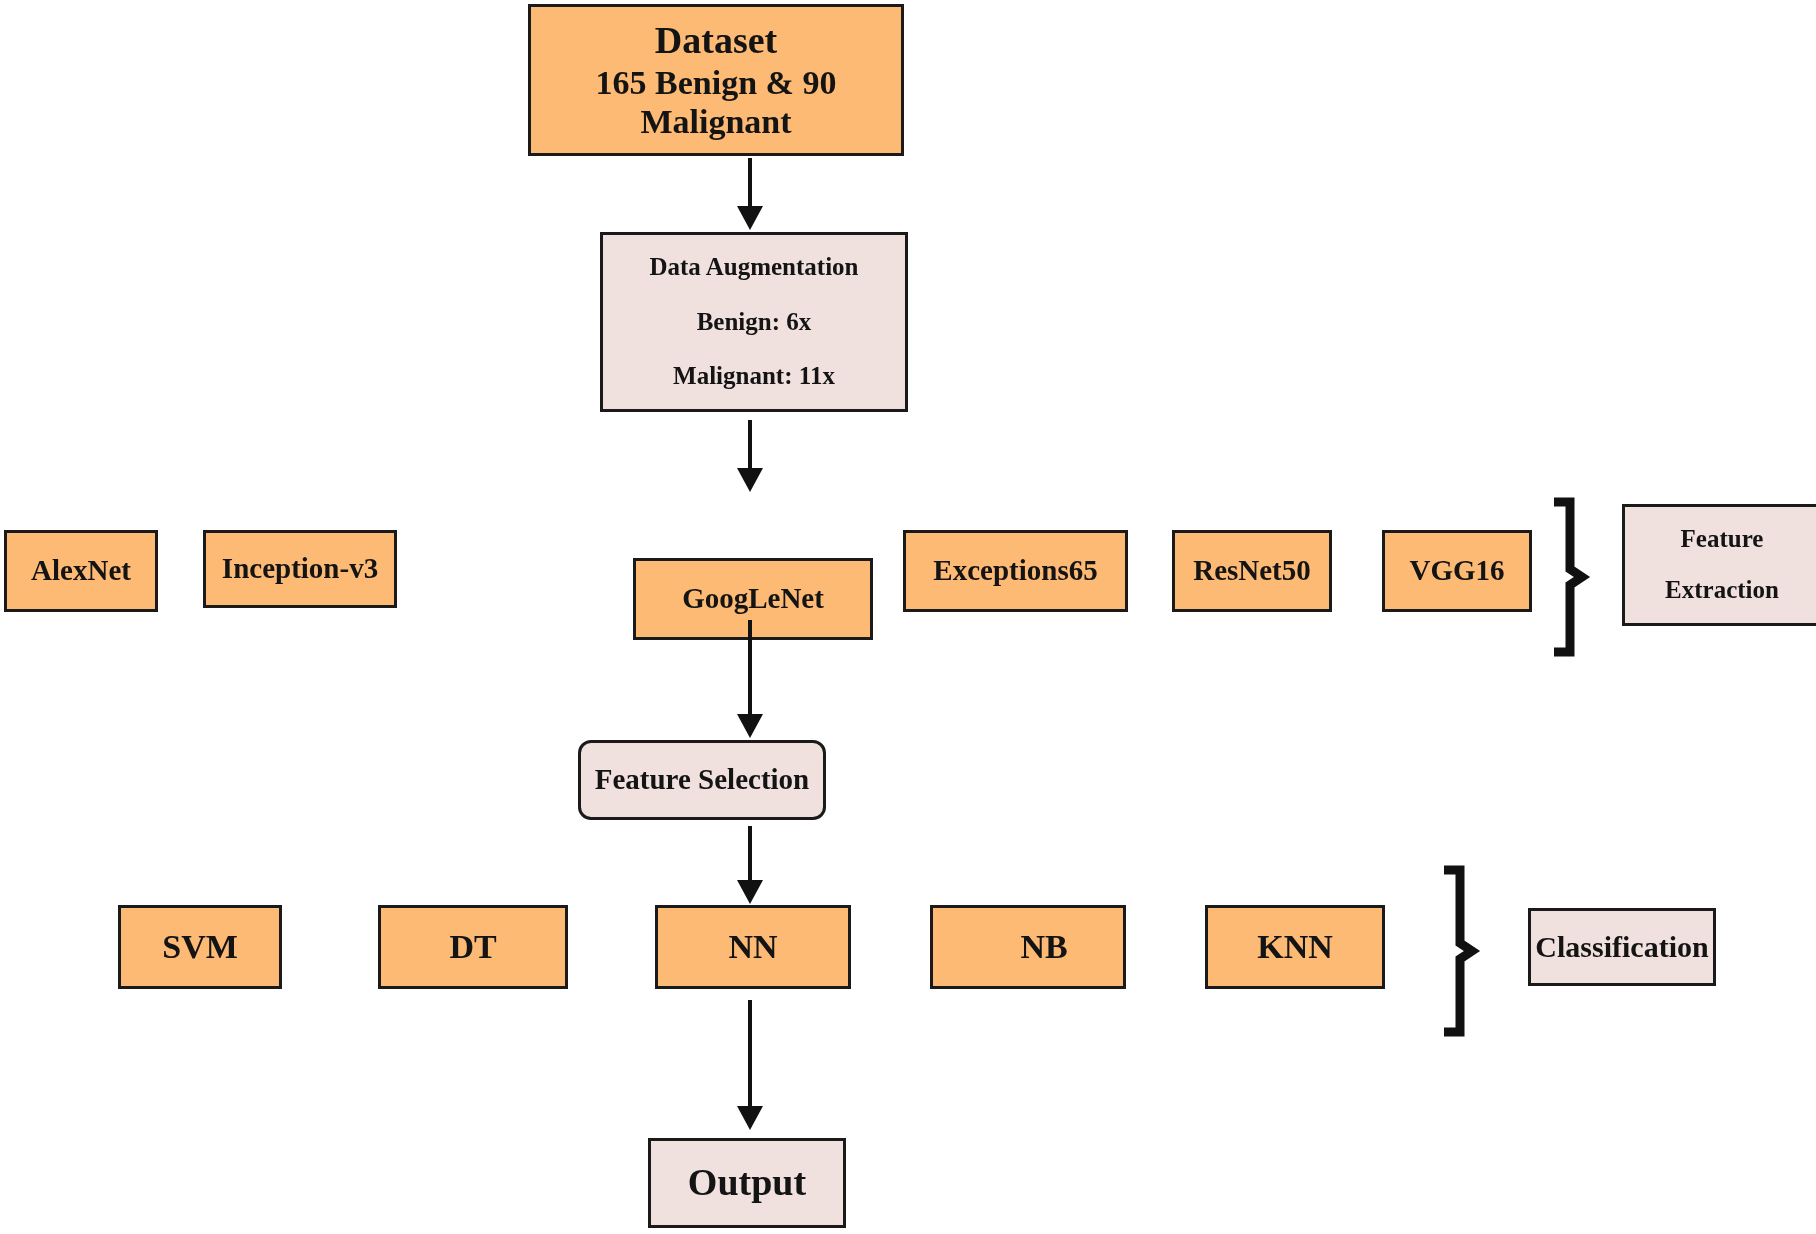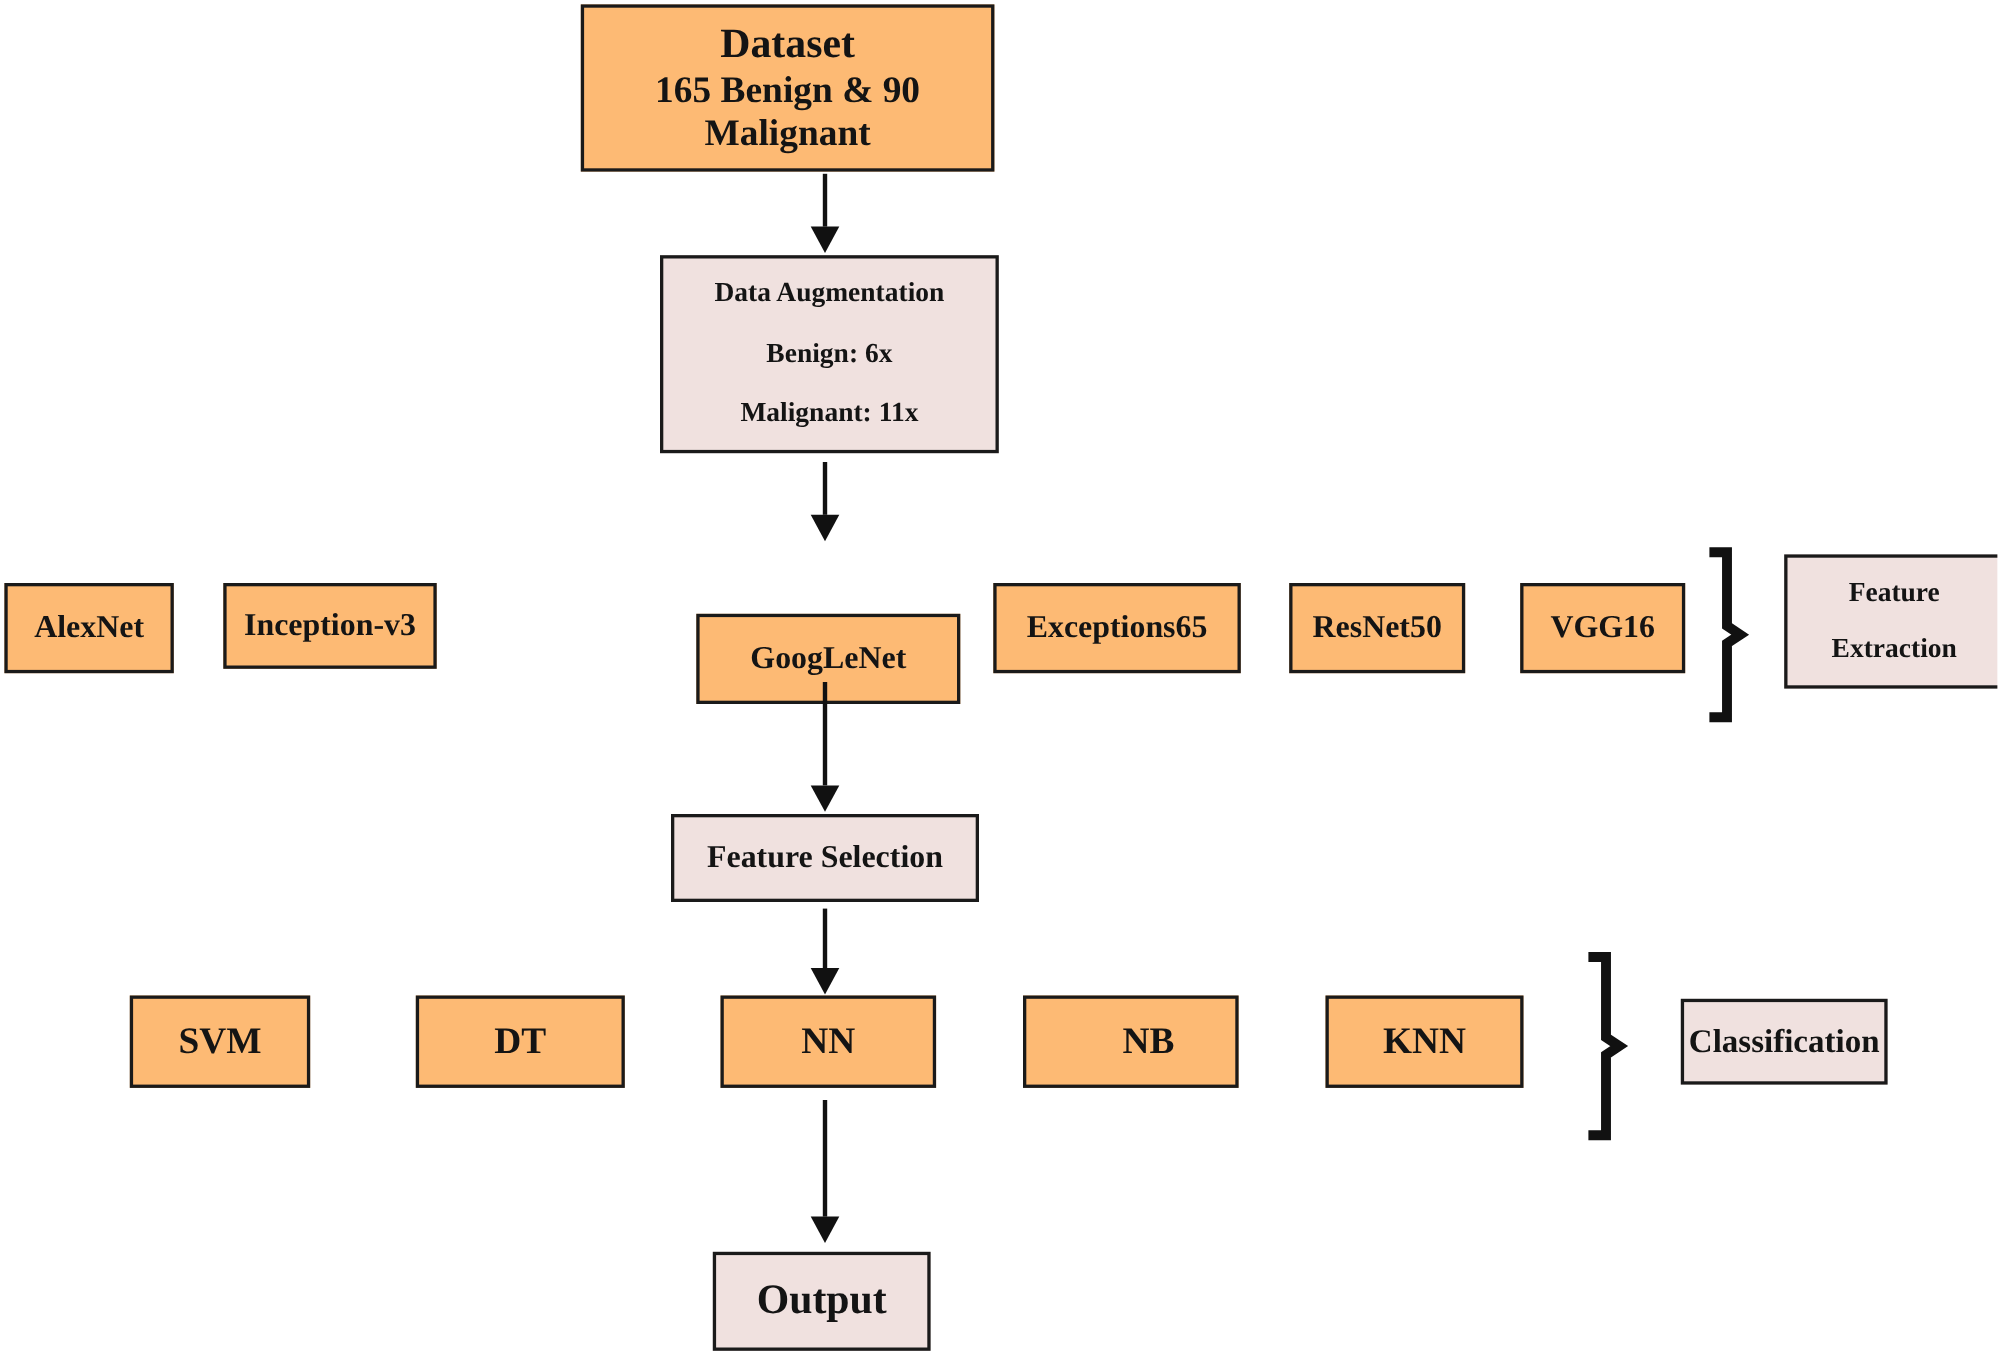--- a/index.html
+++ b/index.html
@@ -140,21 +140,21 @@
   <div class="node pink t-sm gap-sm" style="left:1622px; top:504px; width:200px; height:122px;">
     <span class="line">Feature</span>
     <span class="line">Extraction</span>
   </div>
 
   <div class="arrow" style="left:750px; top:620px; height:118px;">
     <span class="shaft" style="height:94px;"></span>
     <span class="head"></span>
   </div>
 
-  <div class="node pink t-md" style="left:610px; top:740px; width:280px; height:80px;">
+  <div class="node pink t-md" style="left:578px; top:740px; width:248px; height:80px;border-radius:13px;">
     <span class="line">Feature Selection</span>
   </div>
 
   <div class="arrow" style="left:750px; top:826px; height:78px;">
     <span class="shaft" style="height:54px;"></span>
     <span class="head"></span>
   </div>
 
   <div class="node t-lg" style="left:118px; top:905px; width:164px; height:84px;">
     <span class="line">SVM</span>

